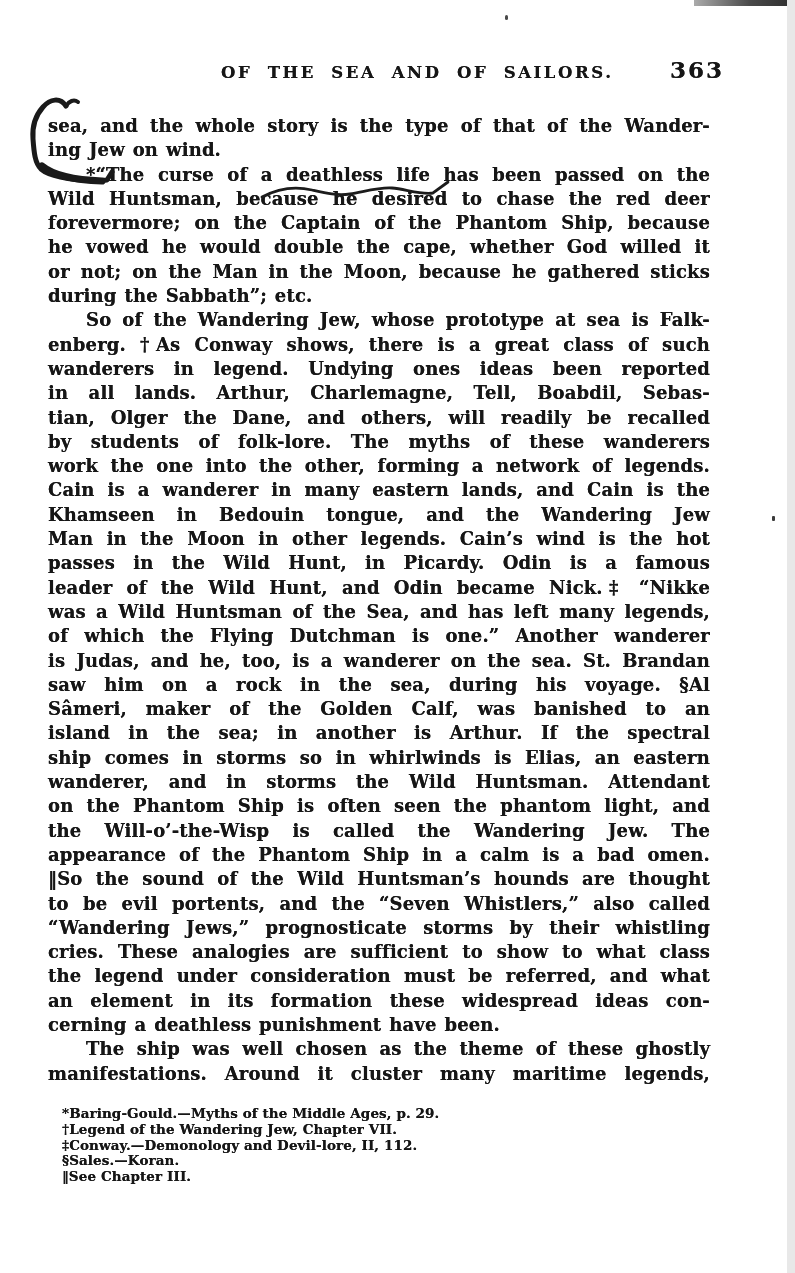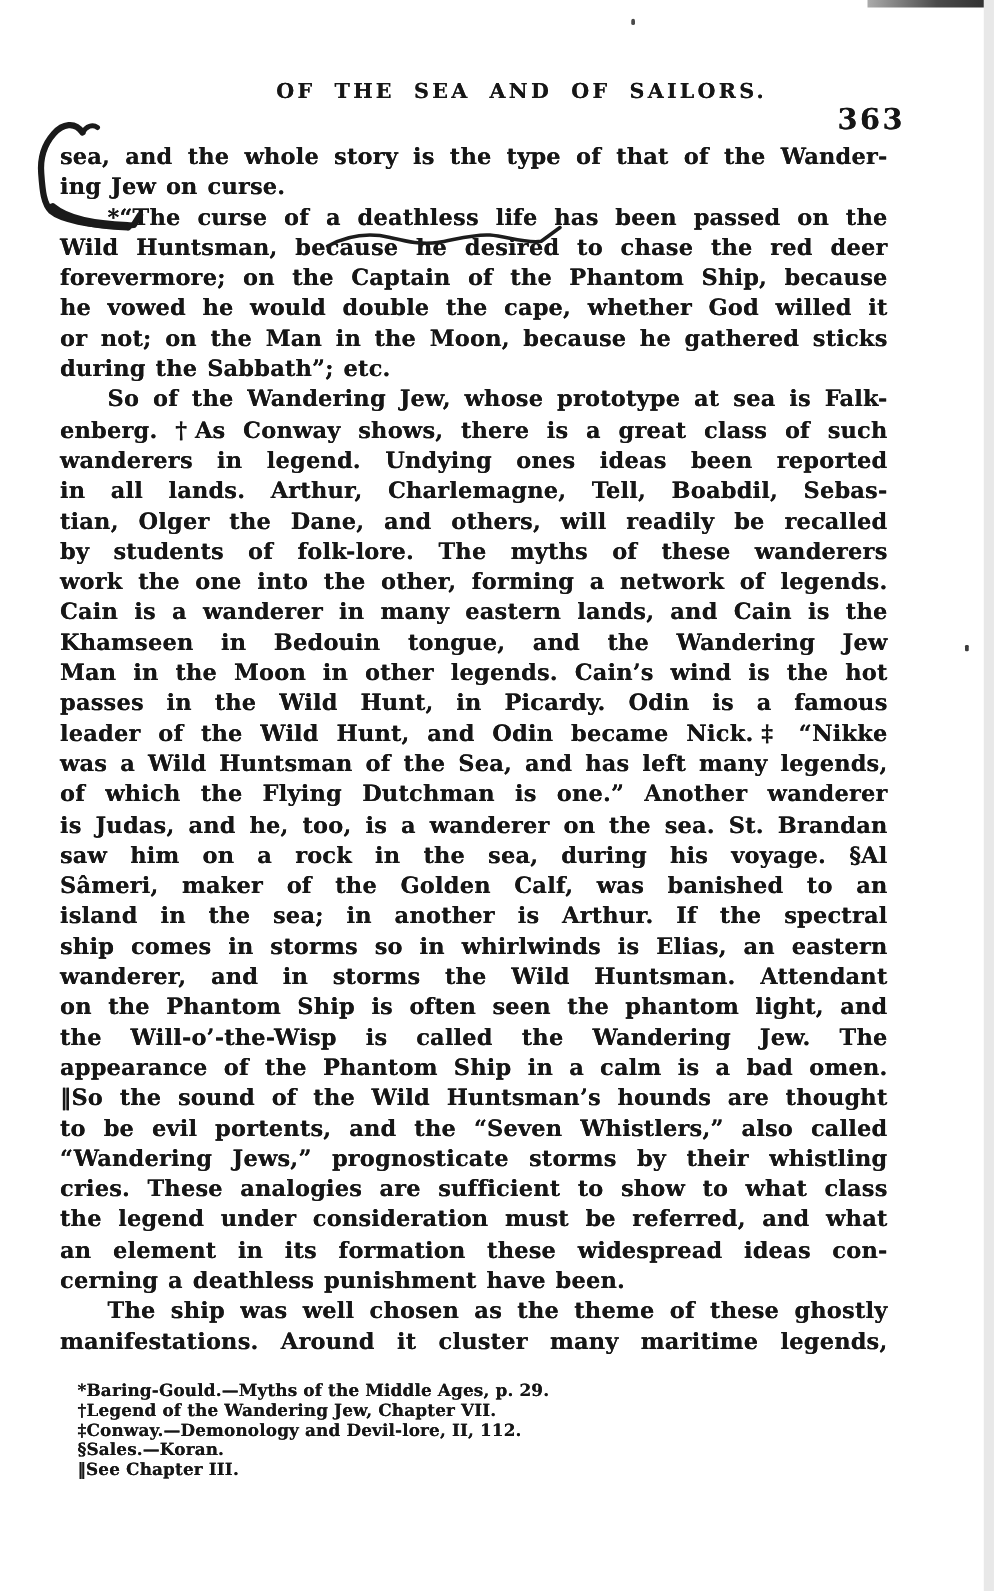--- a/index.html
+++ b/index.html
@@ -16,21 +16,20 @@
     position:absolute;left:221px;top:63px;
     font-size:16.5px;font-weight:700;
     letter-spacing:2.6px;word-spacing:7px;
     text-shadow:0 0 .4px rgba(10,10,10,.8);
     white-space:nowrap;
   }
   .page-number{
     position:absolute;left:670px;top:56px;
     font-size:23px;font-weight:700;letter-spacing:2px;
     text-shadow:0 0 .4px rgba(10,10,10,.8);
-    margin-top:26px;
   }
   
   .body-block{
     position:absolute;left:48px;top:114px;width:662px;
     font-size:18px;font-weight:700;
     letter-spacing:.15px;word-spacing:1.5px;
     text-shadow:0 0 .5px rgba(12,12,12,.85);
   }
   .bl{height:24.3px;line-height:24.3px;white-space:nowrap;overflow:visible;}
   .bl.just{white-space:normal;text-align:justify;text-align-last:justify;}
@@ -63,21 +62,21 @@
 
   <div class="streak"></div>
   <div class="speck-top"></div>
   <div class="speck-right"></div>
 
   <div class="running-title">OF THE SEA AND OF SAILORS.</div>
   <div class="page-number">363</div>
 
   <div class="body-block">
       <div class="bl just">sea, and the whole story is the type of that of the Wander-</div>
-      <div class="bl">ing Jew on curse.</div>
+      <div class="bl">ing Jew on wind.</div>
       <div class="bl just" style="text-indent: 38px;">*“The curse of a deathless life has been passed on the</div>
       <div class="bl just">Wild Huntsman, because he desired to chase the red deer</div>
       <div class="bl just">forevermore; on the Captain of the Phantom Ship, because</div>
       <div class="bl just">he vowed he would double the cape, whether God willed it</div>
       <div class="bl just">or not; on the Man in the Moon, because he gathered sticks</div>
       <div class="bl">during the Sabbath”; etc.</div>
       <div class="bl just" style="text-indent: 38px;">So of the Wandering Jew, whose prototype at sea is Falk-</div>
       <div class="bl just">enberg. †As Conway shows, there is a great class of such</div>
       <div class="bl just">wanderers in legend. Undying ones ideas been reported</div>
       <div class="bl just">in all lands. Arthur, Charlemagne, Tell, Boabdil, Sebas-</div>

